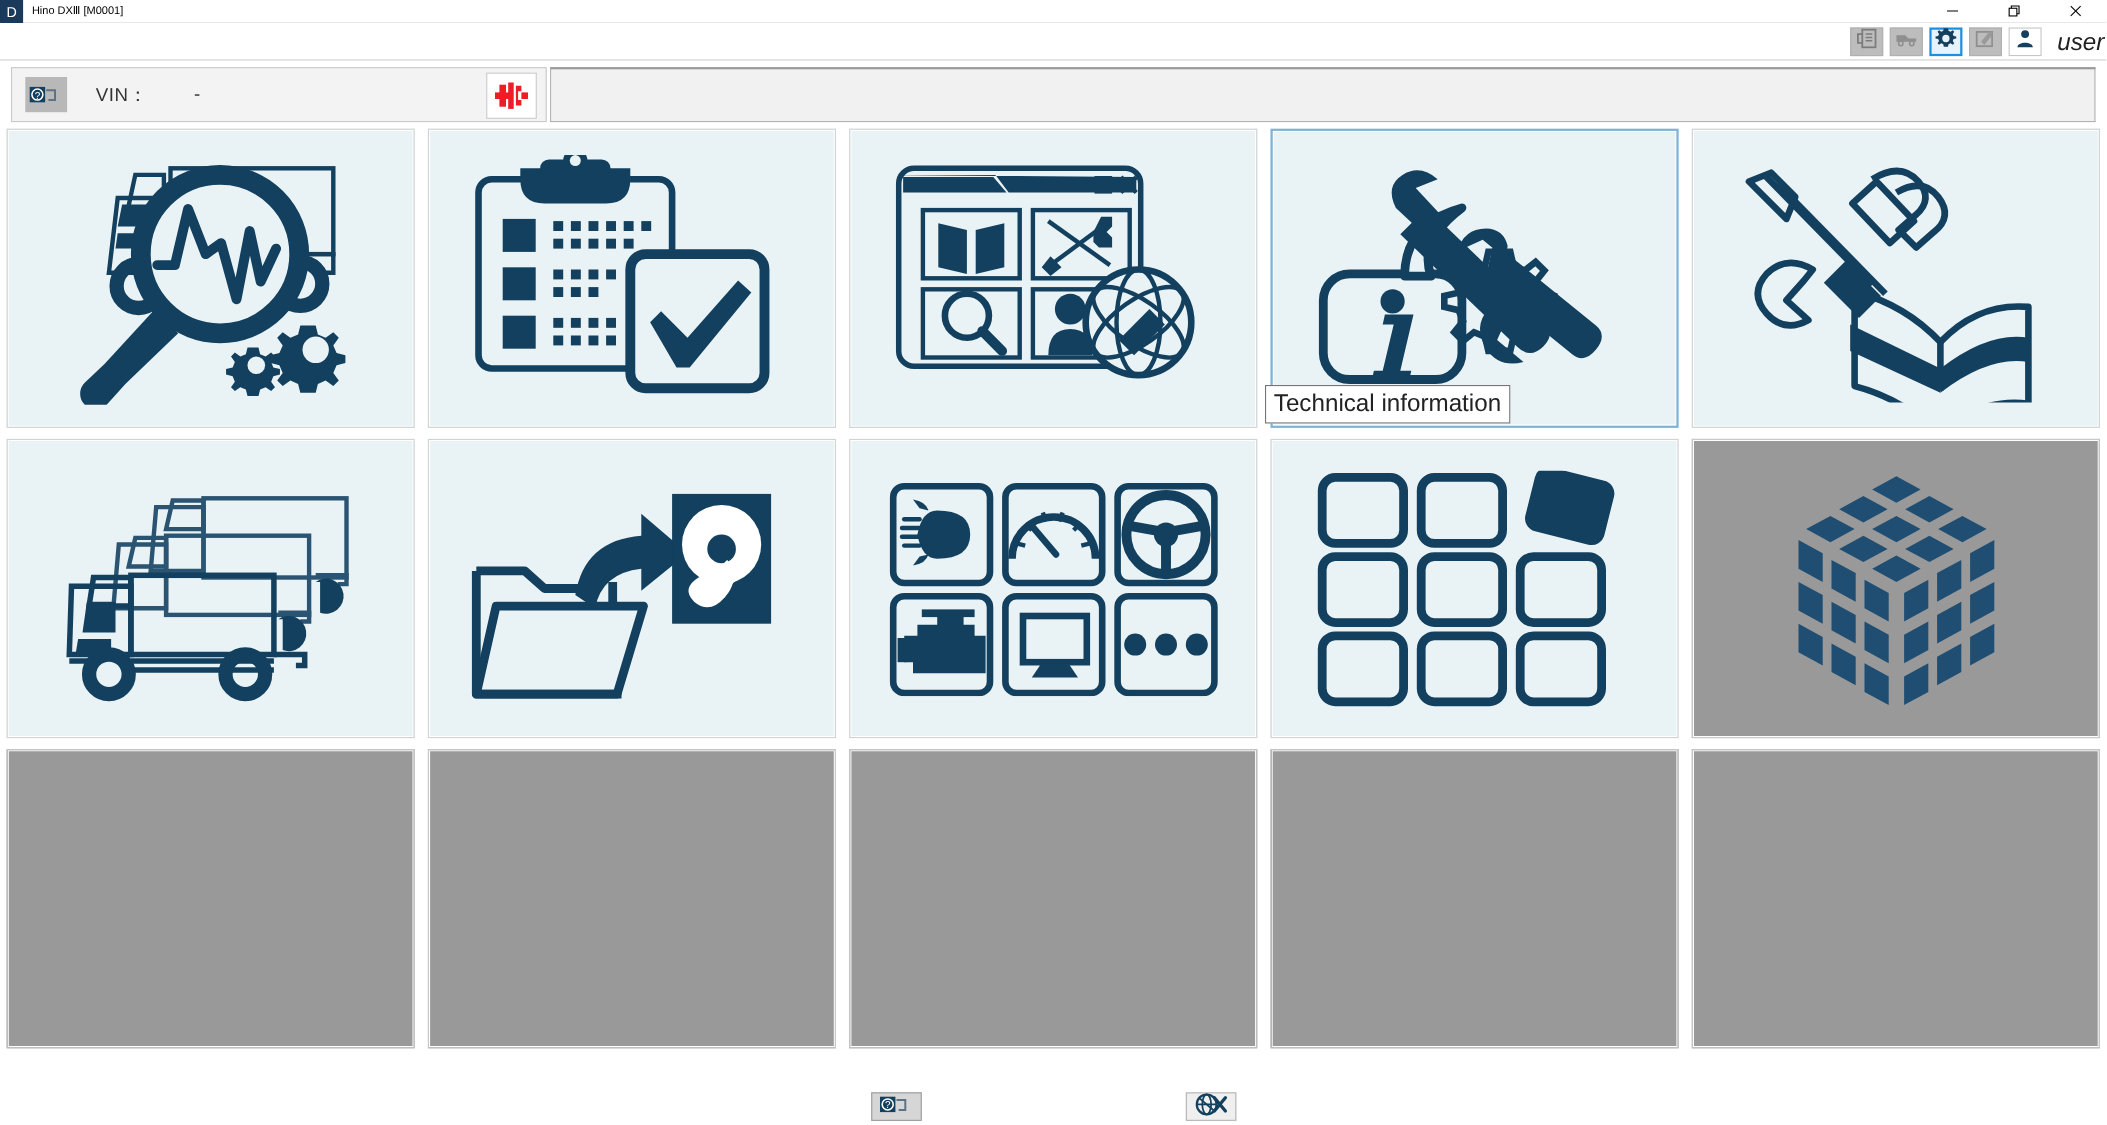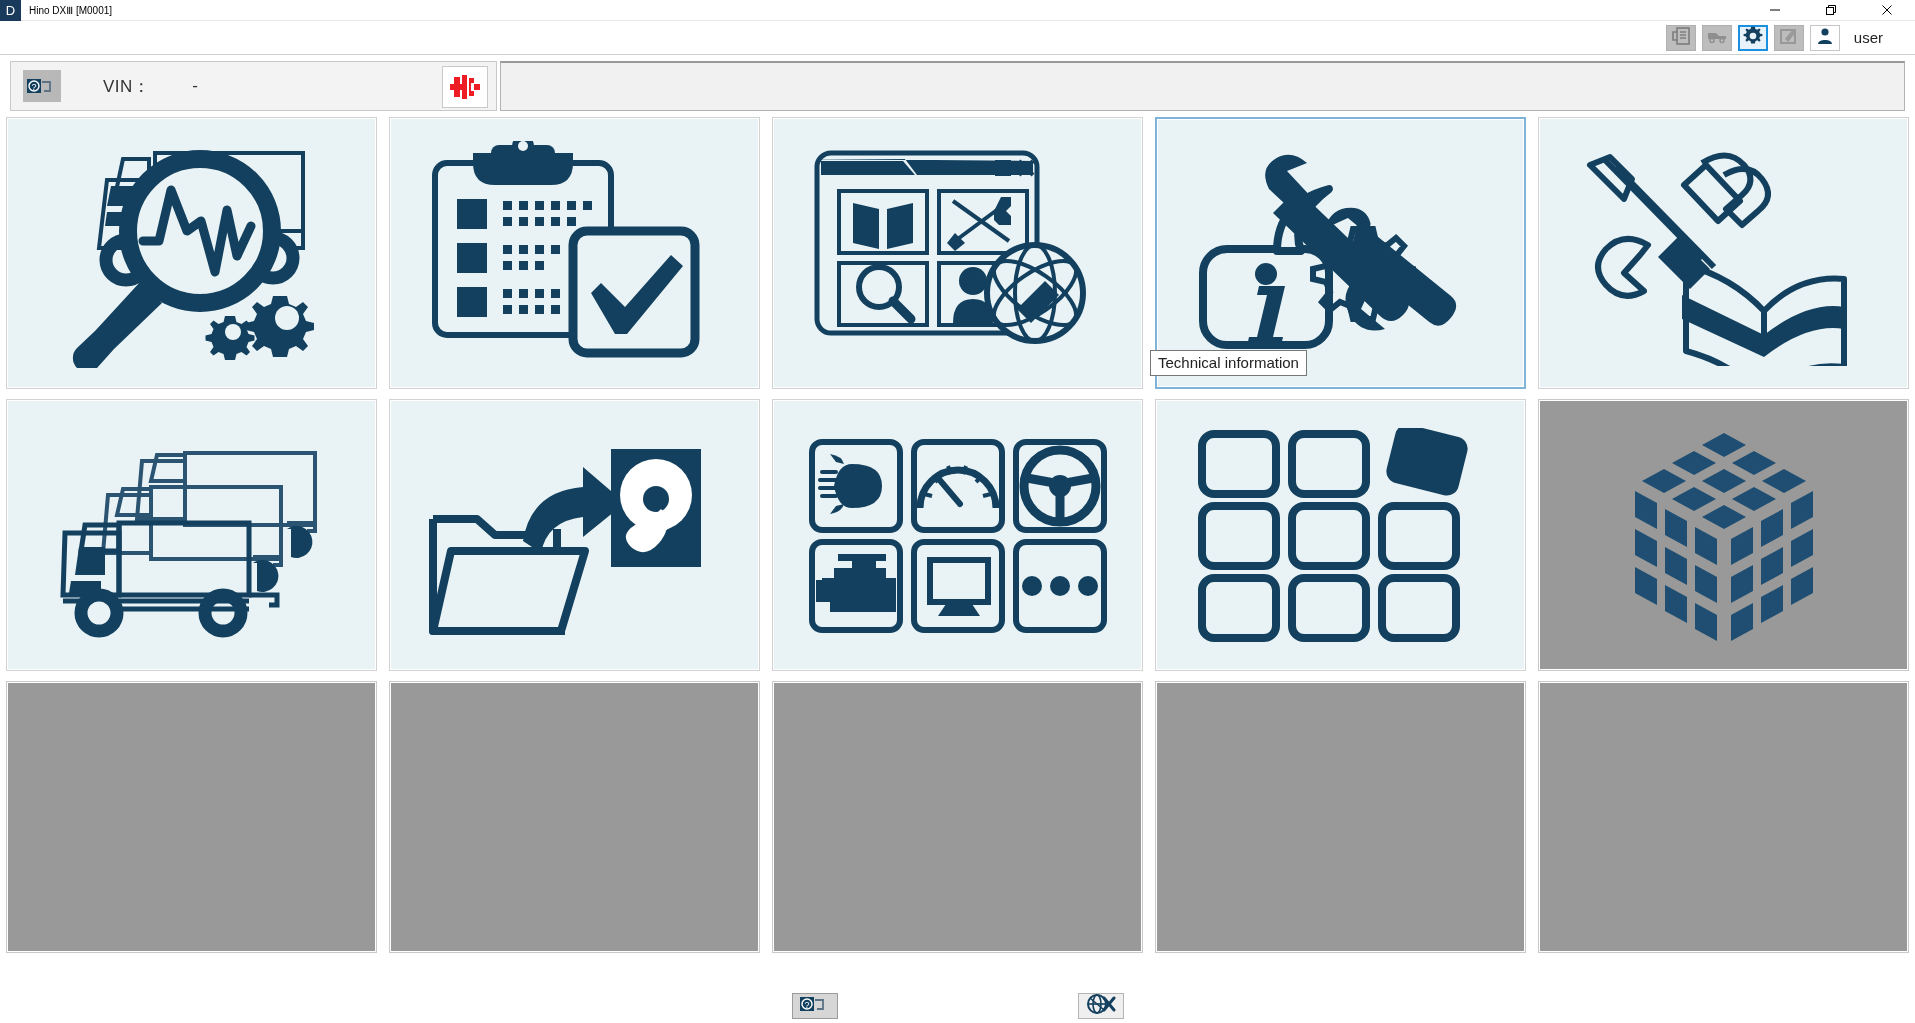--- a/index.html
+++ b/index.html
@@ -56,23 +56,24 @@
   }
   .tool-btn.active {
     background: #e8f2fb;
     border: 2px solid #1b8fe0;
   }
   .tool-btn.user {
     background: #ffffff;
     border: 1px solid #c6c6c6;
   }
   .user-label {
-    font-size: 15px; color: #222;
-    margin-left: 14px; margin-right: 32px;
+    font-size: 22px; color: #222;
+    margin-left: 14px; margin-right: 2px;
     line-height: 1;
+    font-style: italic;
   }
 
   
   .vin-bar {
     margin: 6px 10px 0 10px;
     height: 50px;
     display: flex; align-items: stretch;
   }
   .vin-left {
     flex: 0 0 487px;
@@ -81,21 +82,21 @@
     display: flex; align-items: center;
     padding-left: 12px;
     position: relative;
   }
   .vin-conn-icon {
     width: 38px; height: 32px;
     background: #b8b8b8;
     display: flex; align-items: center; justify-content: center;
   }
   .vin-label {
-    font-size: 17px; color: #333; margin-left: 42px; letter-spacing: 0.5px;
+    font-size: 17px; color: #333; margin-left: 26px; letter-spacing: 0.5px;
   }
   .vin-value {
     font-size: 17px; color: #333; margin-left: 42px;
   }
   .vin-red-btn {
     position: absolute; right: 8px; top: 4px;
     width: 46px; height: 42px;
     background: #ffffff;
     border: 1px solid #c9c9c9;
     display: flex; align-items: center; justify-content: center;
@@ -138,21 +139,21 @@
   }
   .tile svg { display: block; }
 
   
   .tooltip {
     position: absolute;
     left: 1150px; top: 350px;
     background: #ffffff;
     border: 1px solid #767676;
     padding: 3px 7px 4px 7px;
-    font-size: 15px;
+    font-size: 22px;
     color: #222;
     white-space: nowrap;
     z-index: 50;
   }
 
   
   .bottom-bar {
     position: absolute;
     left: 0; bottom: 0;
     width: 100%; height: 34px;

